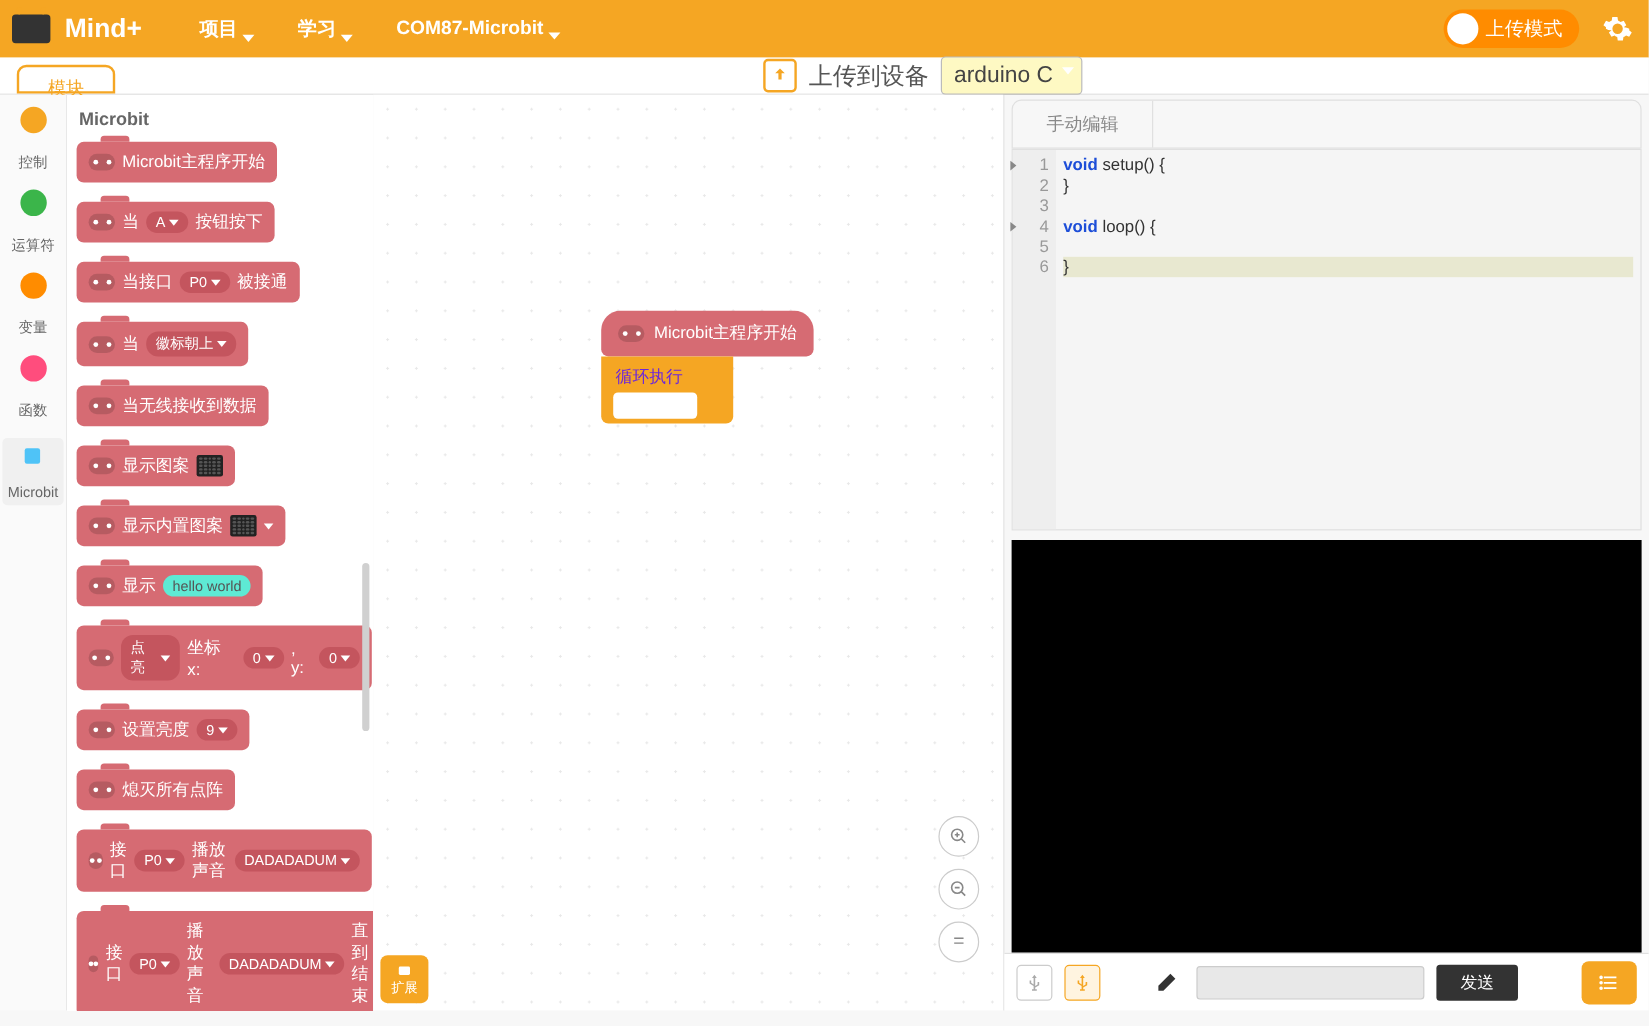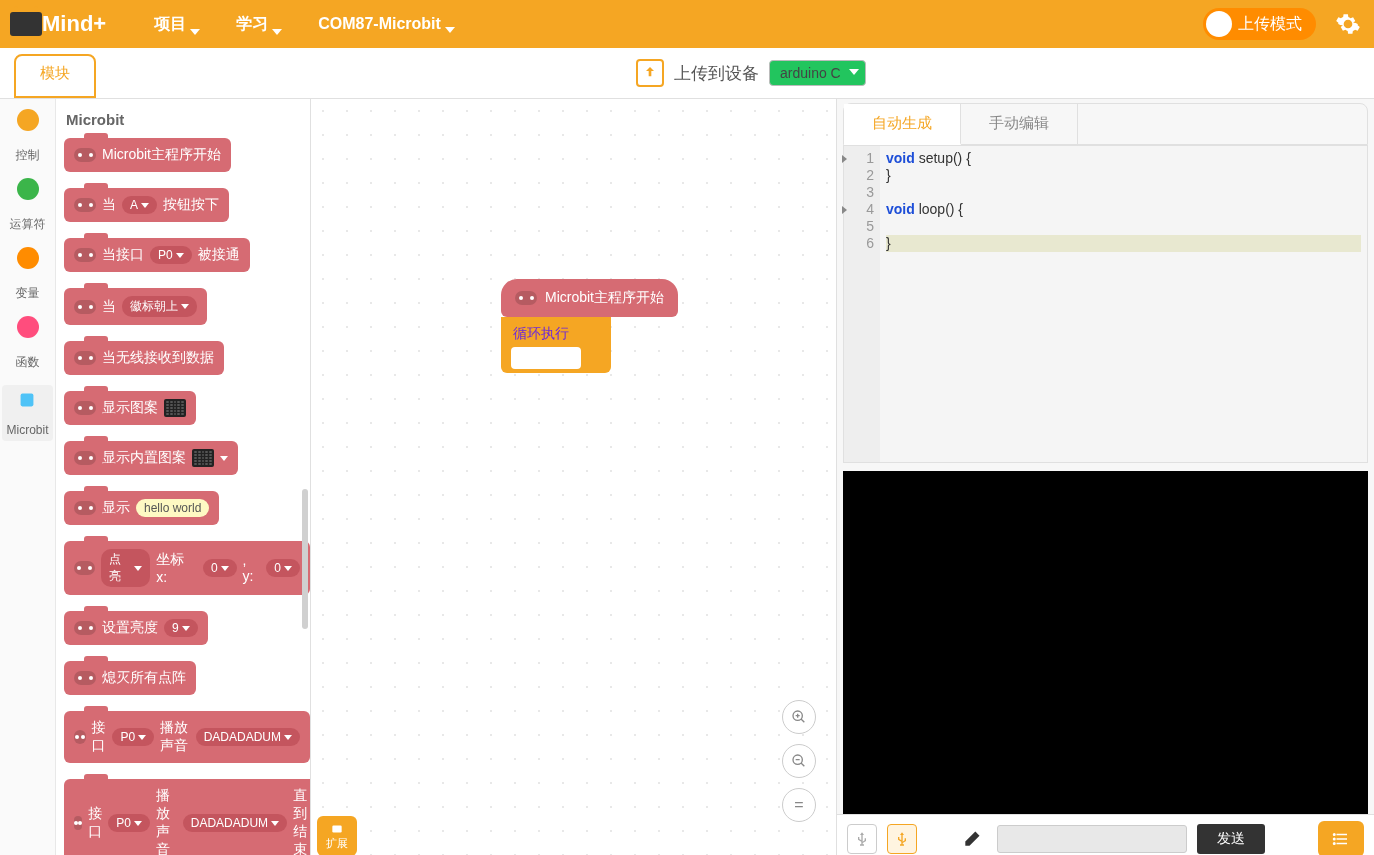--- a/index.html
+++ b/index.html
@@ -1,46 +1,46 @@
 <!DOCTYPE html>
 <html><head>
 <meta charset="utf-8">
 <style>
 *{box-sizing:border-box;margin:0;padding:0;font-family:"Microsoft YaHei",Arial,sans-serif;}
 body{width:1374px;height:855px;overflow:hidden;background:#f7f7f7;}
 .topbar{height:48px;background:#f5a623;display:flex;align-items:center;padding:0 10px;color:#fff;}
-.logo{display:flex;align-items:center;gap:0;font-weight:bold;font-size:22px;margin-right:30px;}
+.logo{display:flex;align-items:center;gap:12px;font-weight:bold;font-size:22px;margin-right:30px;}
 .logo-icon{width:32px;height:24px;background:#333;border-radius:3px;position:relative;}
 .logo-icon::before{content:"";position:absolute;top:-6px;left:4px;width:4px;height:6px;background:#f5a623;border-radius:2px;}
 .logo-icon::after{content:"";position:absolute;top:-6px;right:4px;width:4px;height:6px;background:#f5a623;border-radius:2px;}
 .menu-item{padding:0 18px;font-size:16px;cursor:pointer;display:flex;align-items:flex-end;gap:4px;font-weight:bold;}
 .chev-down{width:0;height:0;border-left:5px solid transparent;border-right:5px solid transparent;border-top:6px solid #fff;}
 .spacer{flex:1;}
 .upload-toggle{background:#ff8c00;border-radius:20px;padding:3px 14px 3px 3px;display:flex;align-items:center;gap:6px;cursor:pointer;}
 .toggle-knob{width:26px;height:26px;background:#fff;border-radius:50%;}
 .gear{width:32px;height:32px;display:flex;align-items:center;justify-content:center;margin-left:16px;cursor:pointer;}
-.tabs-row{height:51px;background:#fff;border-bottom:1px solid #e0e0e0;display:flex;}
+.tabs-row{height:31px;background:#fff;border-bottom:1px solid #e0e0e0;display:flex;}
 .tab{padding:8px 24px;border:2px solid #f5a623;border-radius:8px 8px 0 0;color:#f5a623;font-size:15px;margin:6px 0 0 14px;cursor:pointer;}
 .right-top{flex:1;display:flex;align-items:center;justify-content:flex-start;padding-left:540px;gap:10px;}
 .upload-square{width:28px;height:28px;border:2px solid #f5a623;border-radius:4px;display:flex;align-items:center;justify-content:center;color:#f5a623;}
-.upload-text{font-size:17px;color:#555;}
-.lang-select{border:1px solid #bbb;border-radius:4px;padding:4px 24px 4px 10px;font-size:14px;color:#444;background:#22c55e;position:relative;}
+.upload-text{font-size:20px;color:#555;}
+.lang-select{border:1px solid #bbb;border-radius:4px;padding:4px 24px 4px 10px;font-size:19px;color:#444;background:#fef9c3;position:relative;}
 .main{display:flex;height:763px;}
 .sidebar{width:56px;background:#fafafa;border-right:1px solid #e8e8e8;display:flex;flex-direction:column;align-items:center;padding-top:10px;}
 .cat{display:flex;flex-direction:column;align-items:center;margin-bottom:14px;cursor:pointer;font-size:12px;color:#666;gap:12px;}
 .cat-dot{width:22px;height:22px;border-radius:50%;margin-bottom:4px;}
 .cat.active{background:#f0f0f0;border-radius:4px;padding:4px;}
 .palette{width:255px;background:#fff;border-right:1px solid #e0e0e0;overflow-y:auto;position:relative;padding:8px 0 8px 8px;}
 .palette-title{font-weight:bold;color:#666;font-size:15px;margin:4px 0 10px 2px;}
 .block{background:#d66b73;color:#fff;border-radius:6px;padding:8px 10px;margin-bottom:16px;display:inline-flex;align-items:center;gap:6px;font-size:14px;cursor:grab;position:relative;}
 .block::before{content:"";position:absolute;left:20px;top:-5px;width:24px;height:5px;background:inherit;border-radius:3px 3px 0 0;}
 .block-eyes{width:22px;height:14px;background:rgba(0,0,0,0.15);border-radius:7px;display:flex;align-items:center;justify-content:space-around;}
 .block-eyes::before,.block-eyes::after{content:"";width:4px;height:4px;background:#fff;border-radius:50%;}
 .pill{background:#c4555e;border-radius:10px;padding:2px 8px;font-size:12px;display:inline-flex;align-items:center;gap:3px;}
-.pill.white{background:#fef9c3;color:#555;}
+.pill.white{background:#5eead4;color:#555;}
 .pill-chev{width:0;height:0;border-left:4px solid transparent;border-right:4px solid transparent;border-top:5px solid #fff;}
 .matrix{width:22px;height:18px;background:#222;border-radius:2px;display:grid;grid-template-columns:repeat(5,1fr);gap:1px;padding:2px;}
 .matrix span{background:#555;border-radius:1px;}
 .canvas{flex:1;background:#fff;position:relative;overflow:hidden;}
 .canvas::before{content:"";position:absolute;inset:0;background-image:radial-gradient(#e8e8e8 1px,transparent 1px);background-size:24px 24px;}
 .stack{position:absolute;left:190px;top:180px;}
 .hat{background:#d66b73;color:#fff;border-radius:16px 16px 6px 6px;padding:10px 14px;display:flex;align-items:center;gap:8px;font-size:14px;}
 .cblock{background:#f5a623;color:#6d28d9;border-radius:0 0 6px 6px;padding:8px 12px 30px 12px;font-size:14px;position:relative;width:110px;}
 .cblock::after{content:"";position:absolute;left:10px;top:30px;right:30px;height:22px;background:#fff;border-radius:4px;}
 .zoom-ctrl{position:absolute;right:20px;bottom:40px;display:flex;flex-direction:column;gap:10px;}
@@ -332,21 +332,20 @@
     <div class="ext-btn">
       <svg width="18" height="14" viewBox="0 0 24 24" fill="#fff">
           <rect x="4" y="6" width="16" height="12" rx="2"></rect>
         </svg>
       <span>扩展</span>
     </div>
   </div>
 
   <div class="right-panel">
     <div class="code-tabs">
-      <div class="code-tab active">自动生成</div>
       <div class="code-tab">手动编辑</div>
     </div>
     <div class="code-area">
       <div class="gutter">
         <div>1<span class="fold"></span></div>
           <div>2</div>
           <div>3</div>
           <div>4<span class="fold"></span></div>
           <div>5</div>
           <div>6</div>

